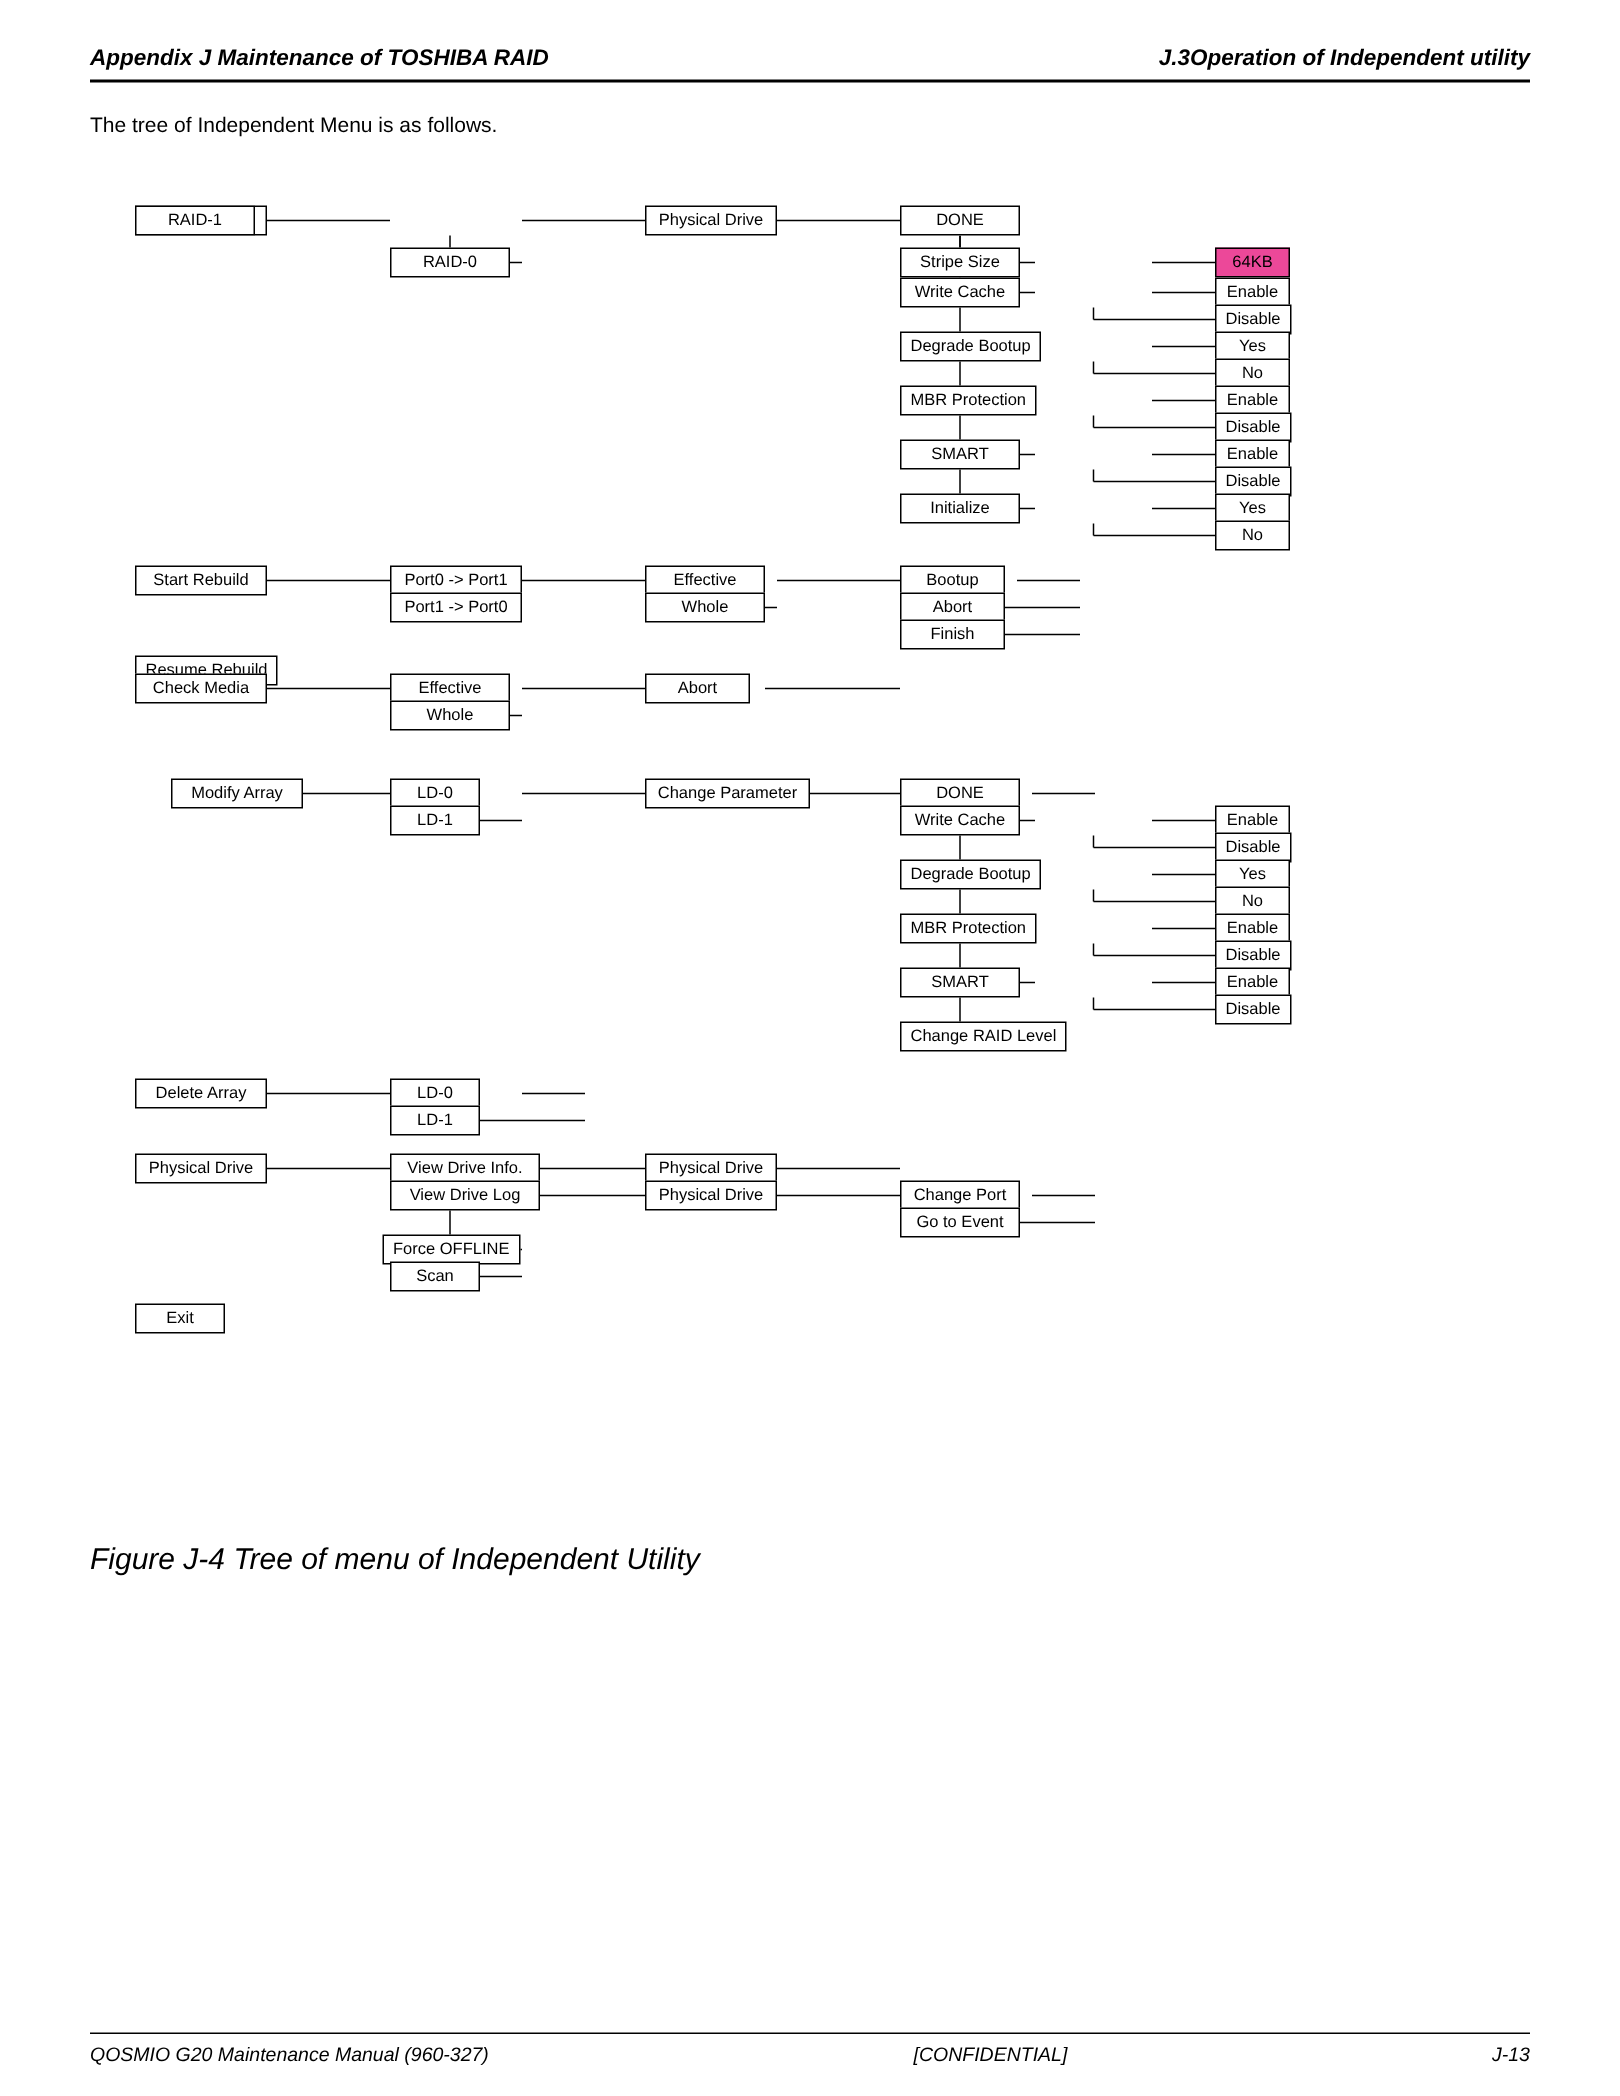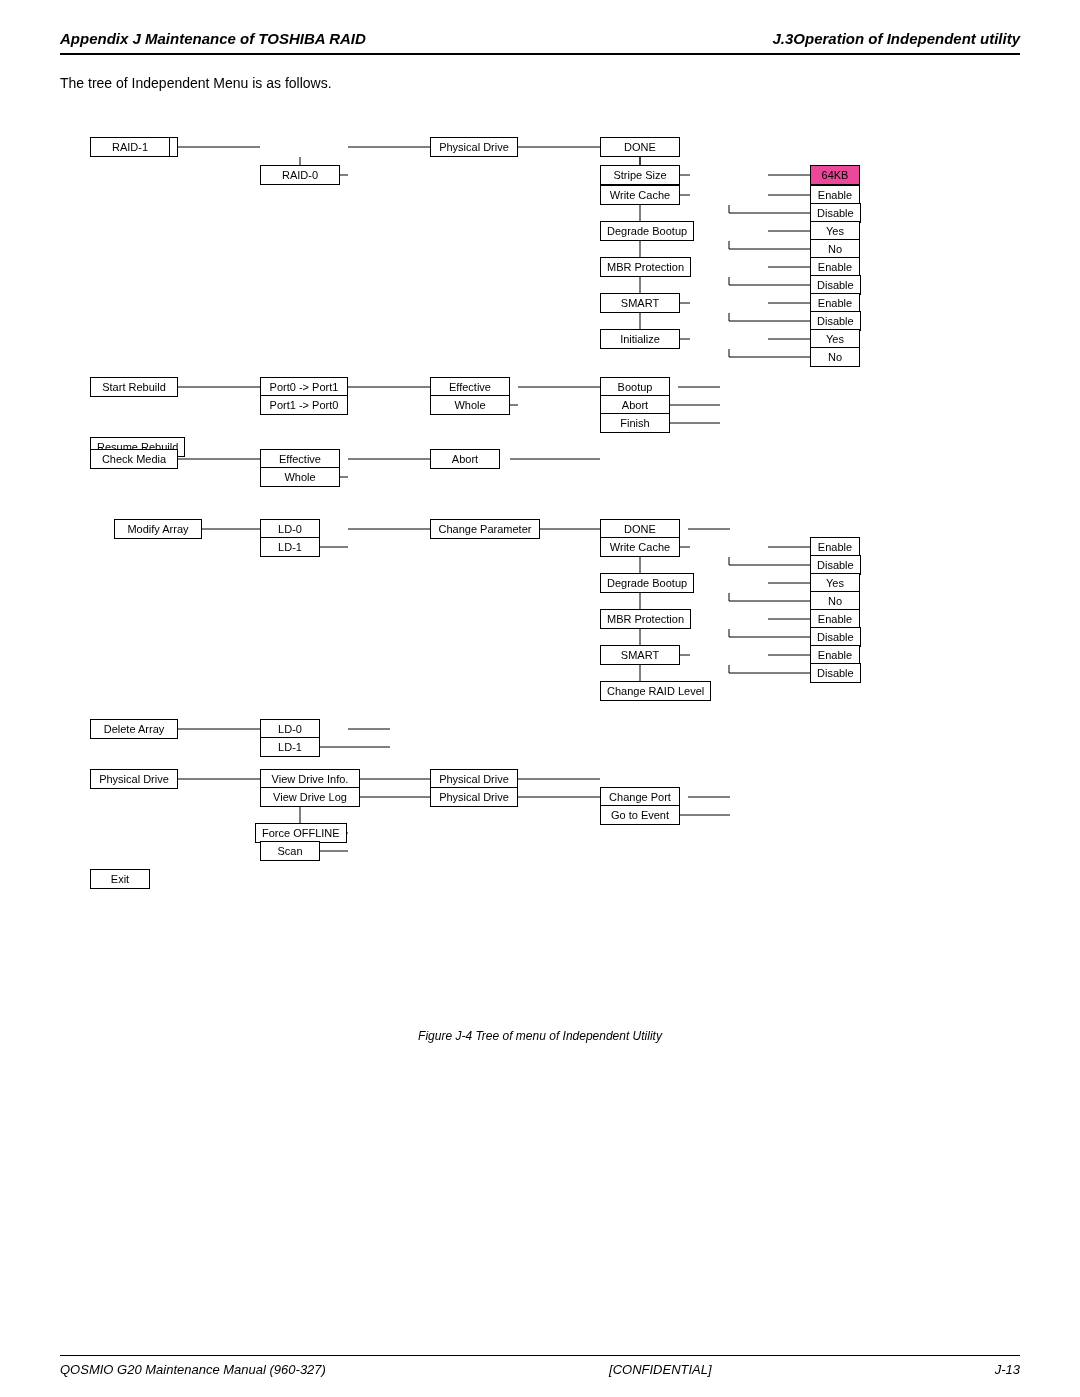--- a/index.html
+++ b/index.html
@@ -76,23 +76,23 @@
       left: 60px;
       right: 60px;
       display: flex;
       justify-content: space-between;
       border-top: 1px solid #000;
       padding-top: 6px;
       font-style: italic;
       font-size: 13px;
     }
     .figure-caption {
-      text-align: center;
+      text-align: left;
       font-style: italic;
-      font-size: 12px;
+      font-size: 20px;
       margin-top: 20px;
     }
   </style>
 </head>
 <body>
 
 <div class="page">
   <div class="header">
     <span class="header-left">Appendix J Maintenance of TOSHIBA RAID</span>
     <span class="header-right">J.3Operation of Independent utility</span>

